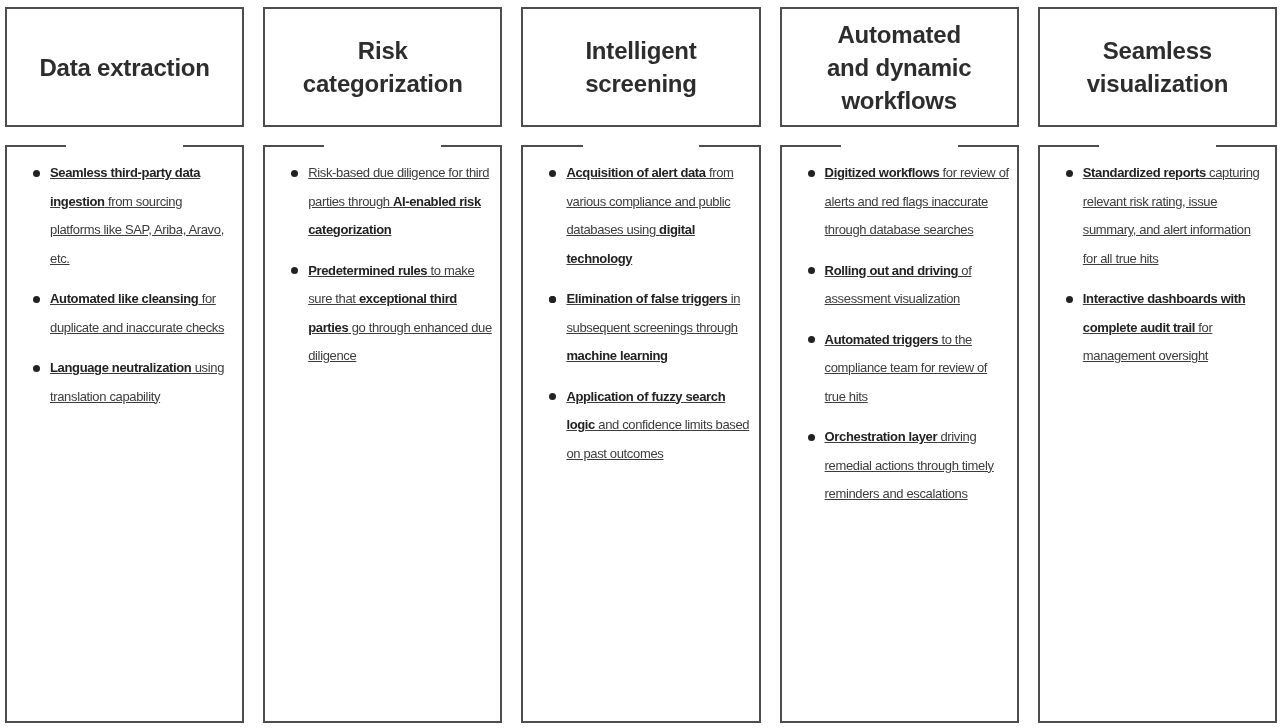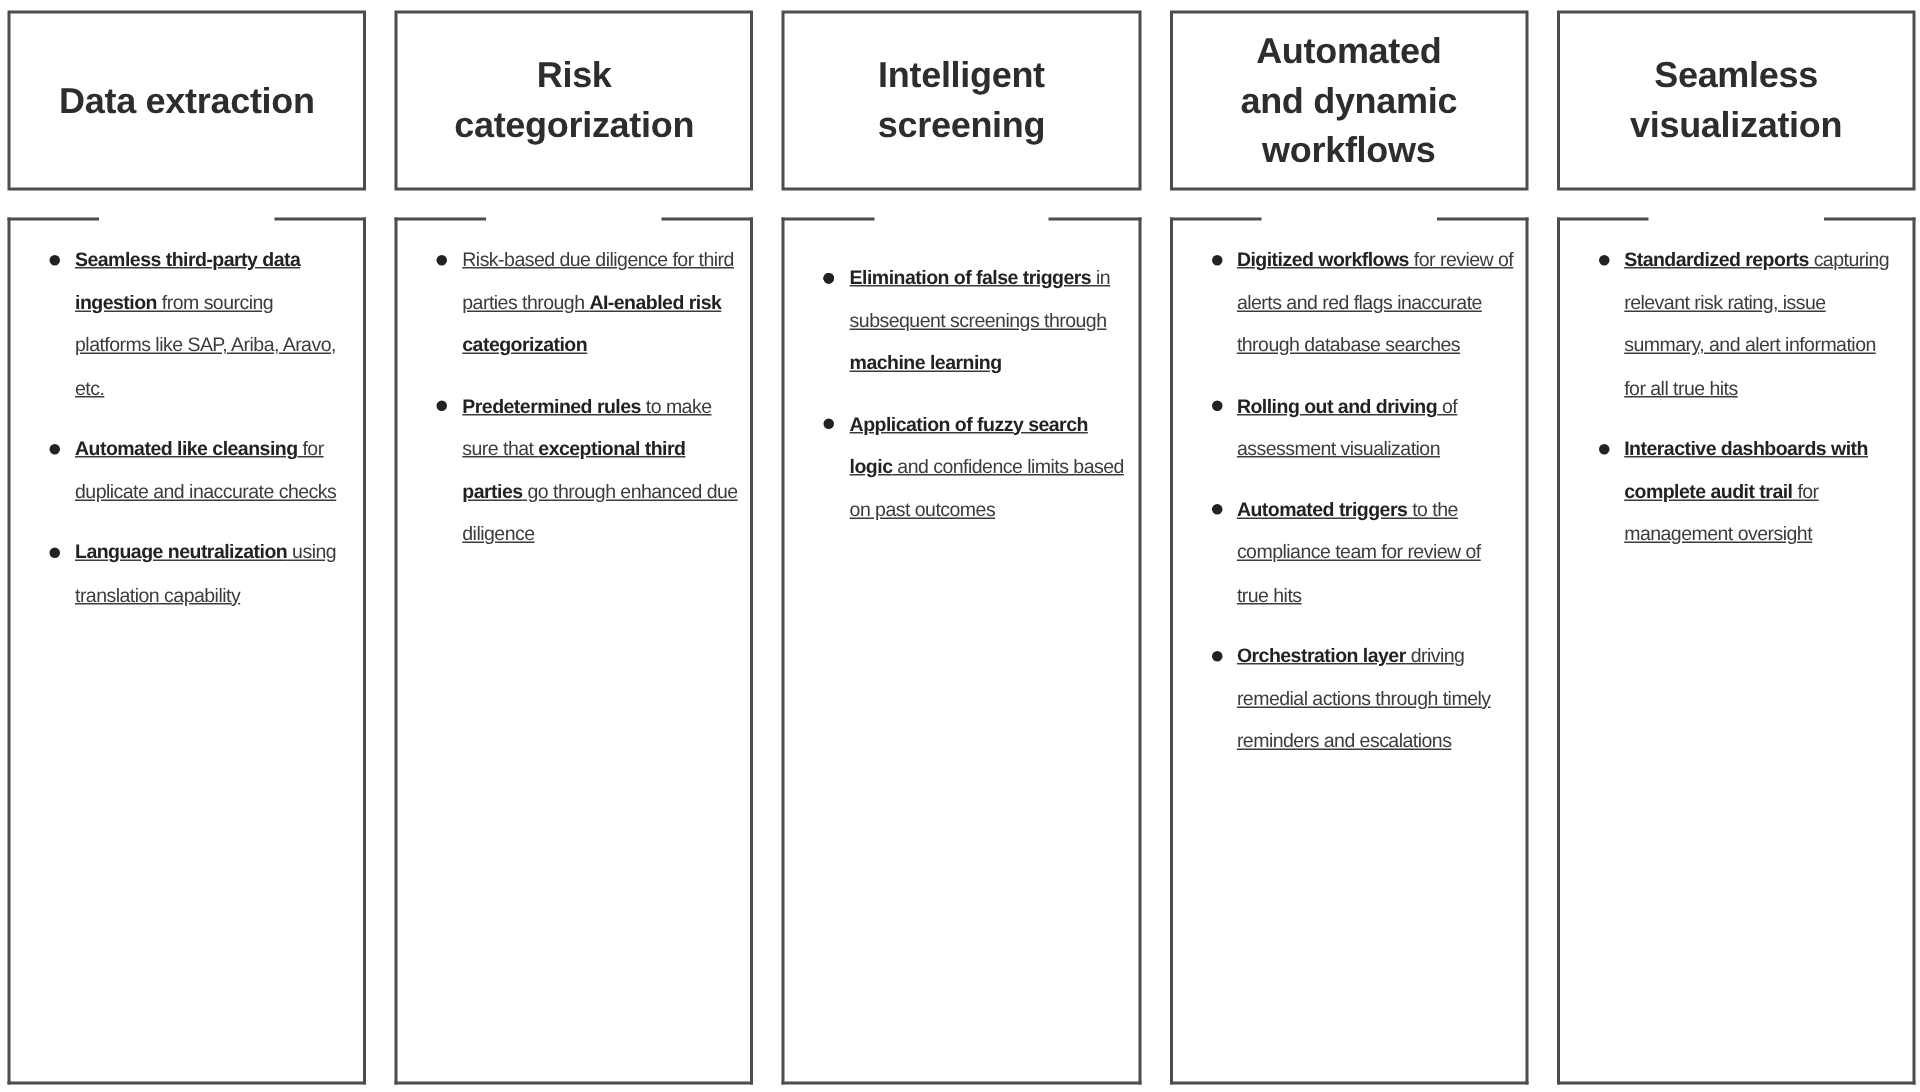--- a/index.html
+++ b/index.html
@@ -136,20 +136,21 @@
 
   <section class="col">
     <header class="hbox">
       <h2 class="title">Intelligent
 screening</h2>
     </header>
     <div class="bbox">
       <ul class="list">
   <li class="item">
     <span class="bullet"></span>
+    <span class="txt"><strong>Acquisition of alert data</strong><span> from various compliance and public databases using </span><strong>digital technology</strong></span>
   </li>
 
   <li class="item">
     <span class="bullet"></span>
   </li>
 
   <li class="item">
     <span class="bullet"></span>
     <span class="txt"><strong>Elimination of false triggers</strong><span> in subsequent screenings through </span><strong>machine learning</strong></span>
   </li>

